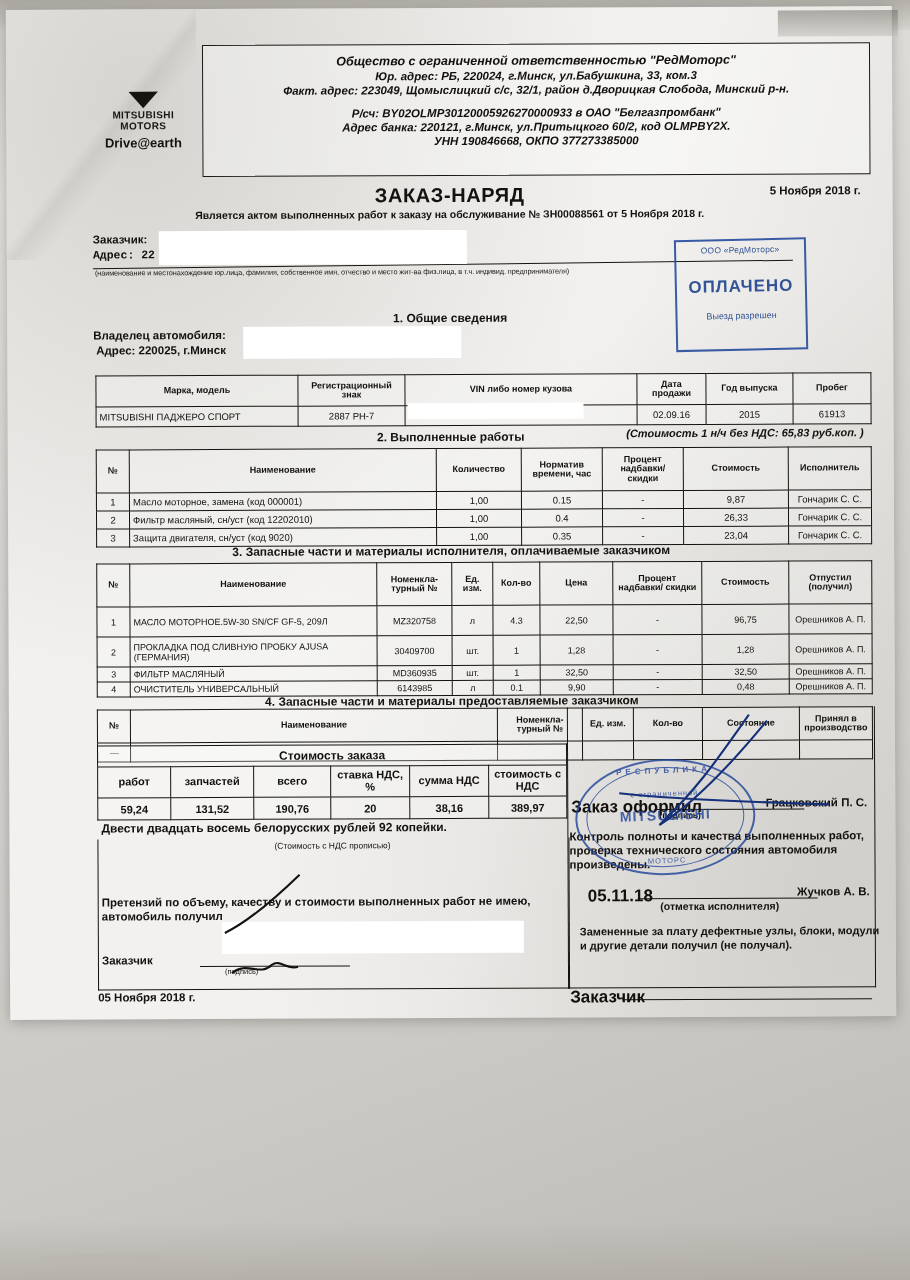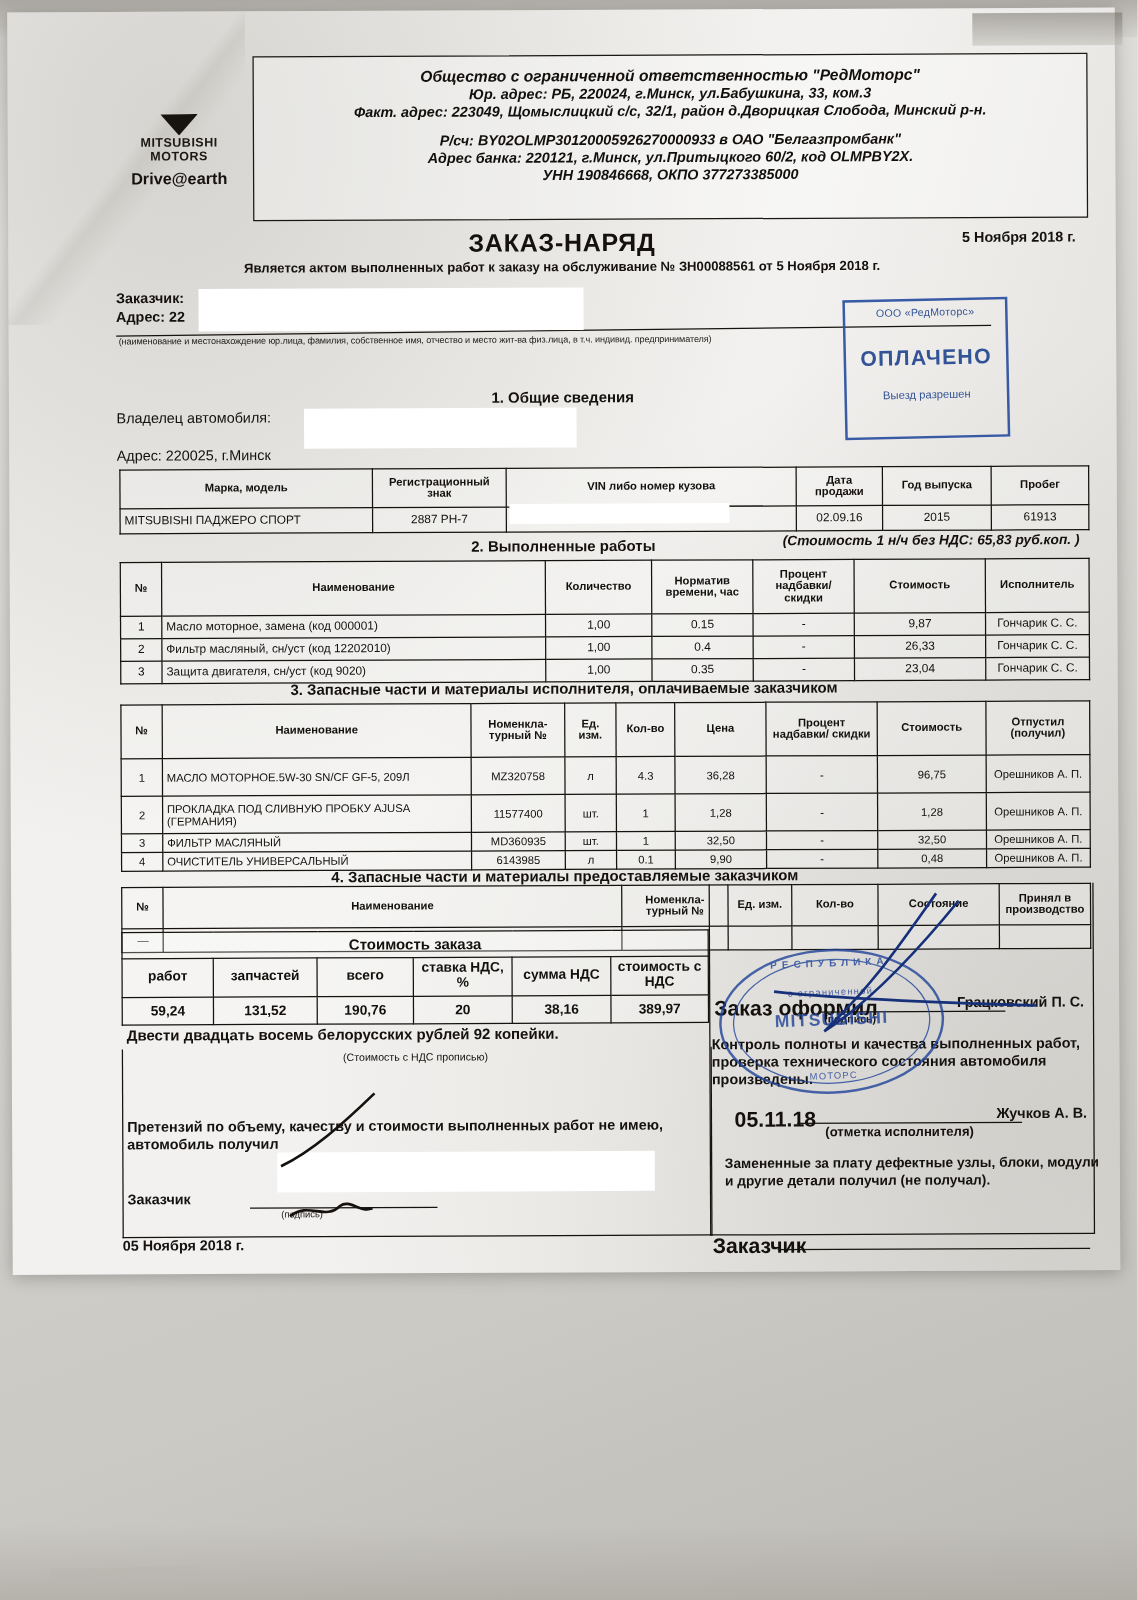--- a/index.html
+++ b/index.html
@@ -102,21 +102,21 @@
   }
   .subtitle{
     position:absolute; left:0; top:200px; width:886px;
     text-align:center; font-size:10.5px; font-weight:bold;
   }
 
   
   .cust{
     position:absolute; left:86px; top:224px; font-size:11.5px; font-weight:bold;
   }
-  .cust .row2{ margin-top:3px; }
+  .cust .row2{ margin-top:3px;font-family:Liberation Mono, monospace; }
   .redact{
     position:absolute; background:#ffffff; z-index:4;
   }
   .cust-rule{
     position:absolute; left:86px; top:256px; width:700px; height:0;
     border-top:1.3px solid #17140f;
     transform:rotate(-0.45deg);
   }
   .cust-note{
     position:absolute; left:88px; top:259px; font-size:7.3px; color:#1d1a16;
@@ -131,23 +131,23 @@
   .sec1{ top:303px; }
   .sec2{ top:422px; }
   .sec3{ top:536px; }
   .sec4{ top:686px; }
   .sec2-note{
     position:absolute; right:30px; top:420px;
     font-size:11px; font-weight:bold; font-style:italic;
   }
 
   .owner{
-    position:absolute; left:86px; top:320px; font-size:11.5px; font-weight:normal;
-  }
-  .owner .row2{ margin-top:18px; }
+    position:absolute; left:86px; top:320px; font-size:11.5px; font-weight:bold;text-align:right;
+  }
+  .owner .row2{ margin-top:3px; }
 
   
   table.t{
     position:absolute;
     border-collapse:collapse;
     font-size:9px;
     background:rgba(255,255,255,.25);
   }
   table.t td, table.t th{
     border:1.1px solid #16130f;
@@ -414,29 +414,29 @@
         <th style="width:82px">Процент надбавки/ скидки</th>
         <th style="width:80px">Стоимость</th>
         <th>Отпустил (получил)</th>
       </tr>
       <tr style="height:30px">
         <td class="cc">1</td>
         <td class="ll">МАСЛО МОТОРНОЕ.5W-30 SN/CF GF-5, 209Л</td>
         <td class="cc">MZ320758</td>
         <td class="cc">л</td>
         <td class="cc">4.3</td>
-        <td class="cc">36,28</td>
+        <td class="cc">22,50</td>
         <td class="cc">-</td>
         <td class="cc">96,75</td>
         <td class="cc">Орешников А. П.</td>
       </tr>
       <tr style="height:30px">
         <td class="cc">2</td>
         <td class="ll">ПРОКЛАДКА ПОД СЛИВНУЮ ПРОБКУ AJUSA (ГЕРМАНИЯ)</td>
-        <td class="cc">11577400</td>
+        <td class="cc">30409700</td>
         <td class="cc">шт.</td>
         <td class="cc">1</td>
         <td class="cc">1,28</td>
         <td class="cc">-</td>
         <td class="cc">1,28</td>
         <td class="cc">Орешников А. П.</td>
       </tr>
       <tr style="height:15px">
         <td class="cc">3</td>
         <td class="ll">ФИЛЬТР МАСЛЯНЫЙ</td>

